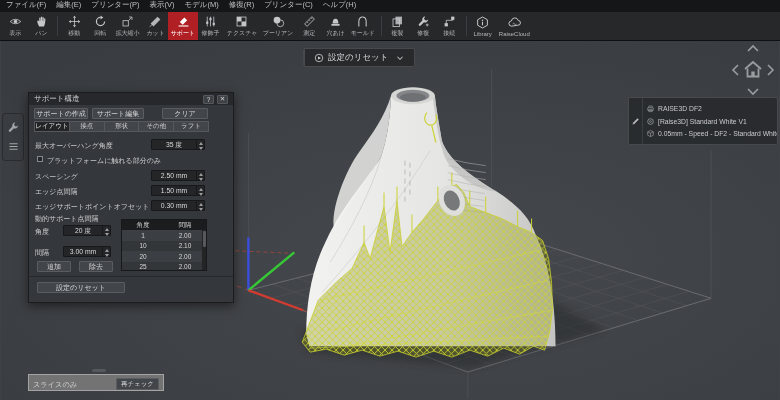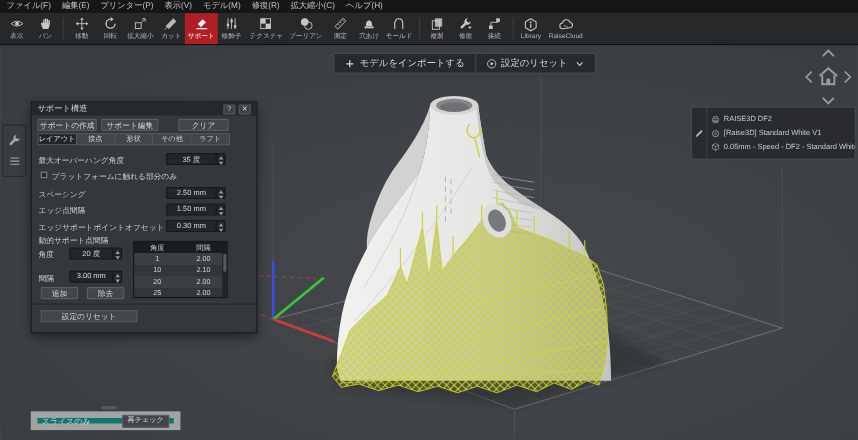--- a/index.html
+++ b/index.html
@@ -89,38 +89,38 @@
   
   .printer-panel{position:absolute;left:628px;top:97px;width:150px;height:48px;background:rgba(40,42,45,.94);
                  border:1px solid #47494c;border-radius:2px;display:flex;z-index:20}
   .pp-edit{width:14px;border-right:1px solid #3c3f42;display:flex;align-items:center;justify-content:center;color:#b7b8ba}
   .pp-edit svg{width:10px;height:10px}
   .pp-rows{flex:1;display:flex;flex-direction:column;justify-content:space-evenly;padding:2px 3px;overflow:hidden}
   .pp-row{display:flex;align-items:center;gap:3px;font-size:6.8px;color:#c9cacc;white-space:nowrap}
   .pp-row svg{width:9px;height:9px;flex:none;color:#a9acae}
 
   
-  .slicebar{position:absolute;left:28px;top:374px;width:136px;height:17px;background:#0f766e;
-            border:6px solid #a3a3a3;display:flex;align-items:center;padding:0 4px;z-index:20}
+  .slicebar{position:absolute;left:28px;top:374px;width:136px;height:17px;background:#737373;
+            border:1px solid #a3a3a3;display:flex;align-items:flex-end;padding:0 4px;z-index:20}
   .slicebar .lbl{font-size:7.2px;color:#d3d4d5;flex:1;white-space:nowrap}
   .slicebar .btn{height:12px;padding:0 4px;background:#42464b;border:1px solid #595d61;border-radius:1px;
                  font-size:6.5px;color:#d8d9da;display:flex;align-items:center;white-space:nowrap}
   .bar-handle{position:absolute;left:92px;top:369px;width:14px;height:3px;background:#55585c;border-radius:2px;z-index:20}
 </style>
 </head>
 <body>
 
 <div class="menubar">
   <span class="menu-item">ファイル(F)</span>
   <span class="menu-item">編集(E)</span>
   <span class="menu-item">プリンター(P)</span>
   <span class="menu-item">表示(V)</span>
   <span class="menu-item">モデル(M)</span>
   <span class="menu-item">修復(R)</span>
-  <span class="menu-item">拡大縮小(C)</span>
+  <span class="menu-item">プリンター(C)</span>
   <span class="menu-item">ヘルプ(H)</span>
 </div>
 
 <div class="toolbar">
   <div class="tool">
     <svg viewBox="0 0 16 16">
         <path d="M1.5,8Q8,2.5 14.5,8Q8,13.5 1.5,8Z" fill="none" stroke="currentColor"></path>
         <circle cx="8" cy="8" r="2.2" fill="currentColor"></circle>
       </svg>
     <span class="tlabel">表示</span>
@@ -317,26 +317,20 @@
   </g>
 
   <g stroke-width="2.4" fill="none">
     <path d="M248,290L248,237" stroke="#3a4fe0"></path>
     <path d="M248,290L294,252" stroke="#37c837"></path>
     <path d="M248,290L303,310" stroke="#d23b31"></path>
   </g>
 </svg>
 
 <div class="actionbar">
-  <div class="abtn">
-    <svg viewBox="0 0 16 16">
-        <path d="M8,3V13M3,8H13" stroke="currentColor" stroke-width="1.8" fill="none"></path>
-      </svg>
-    <span>モデルをインポートする</span>
-  </div>
   <div class="ab-sep"></div>
   <div class="abtn">
     <svg viewBox="0 0 16 16">
         <circle cx="8" cy="8" r="6" fill="none" stroke="currentColor" stroke-width="1.2"></circle>
         <path d="M6.5,5.5L11,8L6.5,10.5Z" fill="currentColor"></path>
       </svg>
     <span>設定のリセット</span>
     <svg class="caret" viewBox="0 0 16 16">
         <path d="M4,6L8,10.5L12,6" fill="none" stroke="currentColor" stroke-width="1.6"></path>
       </svg>

